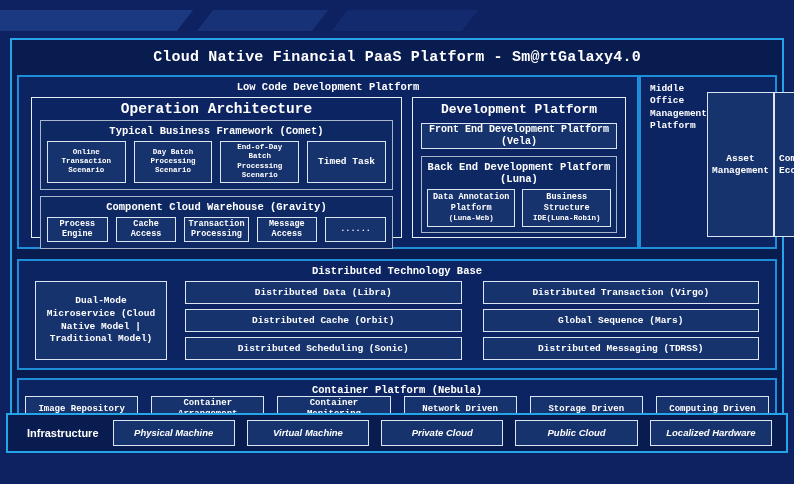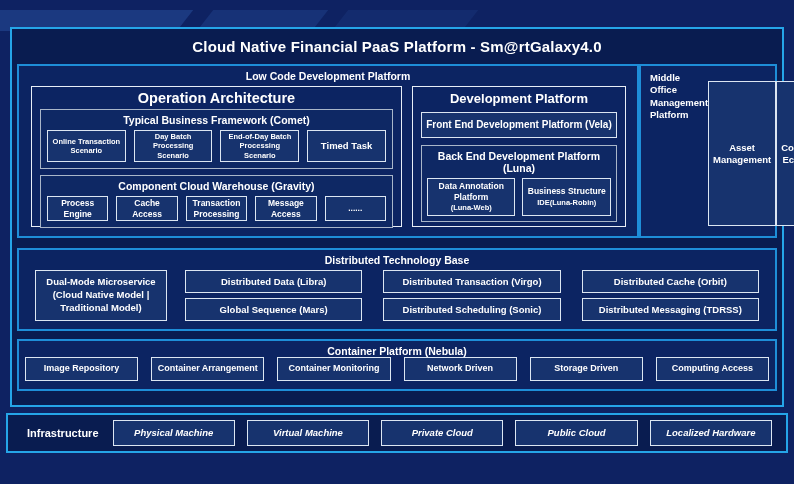--- a/index.html
+++ b/index.html
@@ -9,22 +9,22 @@
     font-family:"Liberation Sans",sans-serif;
     color:#ffffff;
   }
   
   .streak{position:absolute;top:10px;height:21px;background:rgba(47,93,176,0.40);transform:skewX(-38deg);}
   .streak.s1{left:-30px;width:215px;}
   .streak.s2{left:205px;width:115px;background:rgba(47,93,176,0.28);}
   .streak.s3{left:340px;width:130px;background:rgba(47,93,176,0.16);}
 
   .frame{
-    position:absolute;left:10px;top:27px;width:774px;height:380px;
-    border:2px solid #25a5e8;background:#091c50;box-sizing:border-box;
+    position:absolute;left:10px;top:38px;width:774px;height:380px;
+    border:2px solid #25a5e8;background:#091c50;box-sizing:border-box;font-family:Liberation Mono, monospace;
   }
   .main-title{
     text-align:center;font-size:15px;font-weight:bold;letter-spacing:.2px;
     padding-top:9px;height:31px;box-sizing:border-box;
   }
   .row1{display:flex;gap:0;margin:4px 5px 0;height:174px;}
 
   .section{
     border:2px solid #1e8ed8;background:#0c2462;box-sizing:border-box;position:relative;
   }
@@ -67,21 +67,21 @@
   .be-leaf{flex:1;flex-direction:column;font-size:8.5px;padding:2px 3px;}
   .be-sub{font-size:7.5px;font-weight:bold;margin-top:1px;}
 
   .middle-office{width:138px;padding:6px 9px 10px;display:flex;flex-direction:row;}
   .mo-label{font-size:9.5px;font-weight:bold;line-height:1.3;margin-bottom:4px;}
   .mo-leaf{min-height:29px;font-size:9.5px;margin-top:9px;padding:2px 4px;}
 
   .distributed{margin:10px 5px 0;padding:0 16px 8px;}
   .dist-content{display:flex;gap:18px;margin-top:4px;}
   .dual-leaf{width:132px;font-size:9.5px;padding:3px 8px;line-height:1.35;}
-  .dist-grid{flex:1;display:grid;grid-template-columns:repeat(3,1fr);gap:5px 21px;}
+  .dist-grid{flex:1;display:grid;grid-template-columns:repeat(2,1fr);gap:5px 21px;}
   .dist-leaf{min-height:23px;font-size:9.5px;padding:1px 4px;}
 
   .container-sec{margin:8px 5px 0;padding:0 6px 8px;}
   .cont-row{display:flex;gap:13px;margin-top:0;}
   .cont-leaf{flex:1;min-height:24px;font-size:9px;padding:1px 3px;}
 
   .infra-bar{
     position:absolute;left:6px;top:413px;width:782px;height:40px;
     border:2px solid #25a5e8;background:#091c50;box-sizing:border-box;
     display:flex;align-items:center;padding:0 14px 0 19px;
@@ -175,21 +175,21 @@
   </div>
 
   <div class="section container-sec">
     <div class="sec-label">Container Platform (Nebula)</div>
     <div class="cont-row">
       <div class="leaf cont-leaf">Image Repository</div>
       <div class="leaf cont-leaf">Container Arrangement</div>
       <div class="leaf cont-leaf">Container Monitoring</div>
       <div class="leaf cont-leaf">Network Driven</div>
       <div class="leaf cont-leaf">Storage Driven</div>
-      <div class="leaf cont-leaf">Computing Access</div>
+      <div class="leaf cont-leaf">Computing Driven</div>
     </div>
   </div>
 
 </div>
 
 <div class="infra-bar">
   <div class="infra-label">Infrastructure</div>
   <div class="infra-row">
     <div class="leaf infra-leaf">Physical Machine</div>
     <div class="leaf infra-leaf">Virtual Machine</div>

